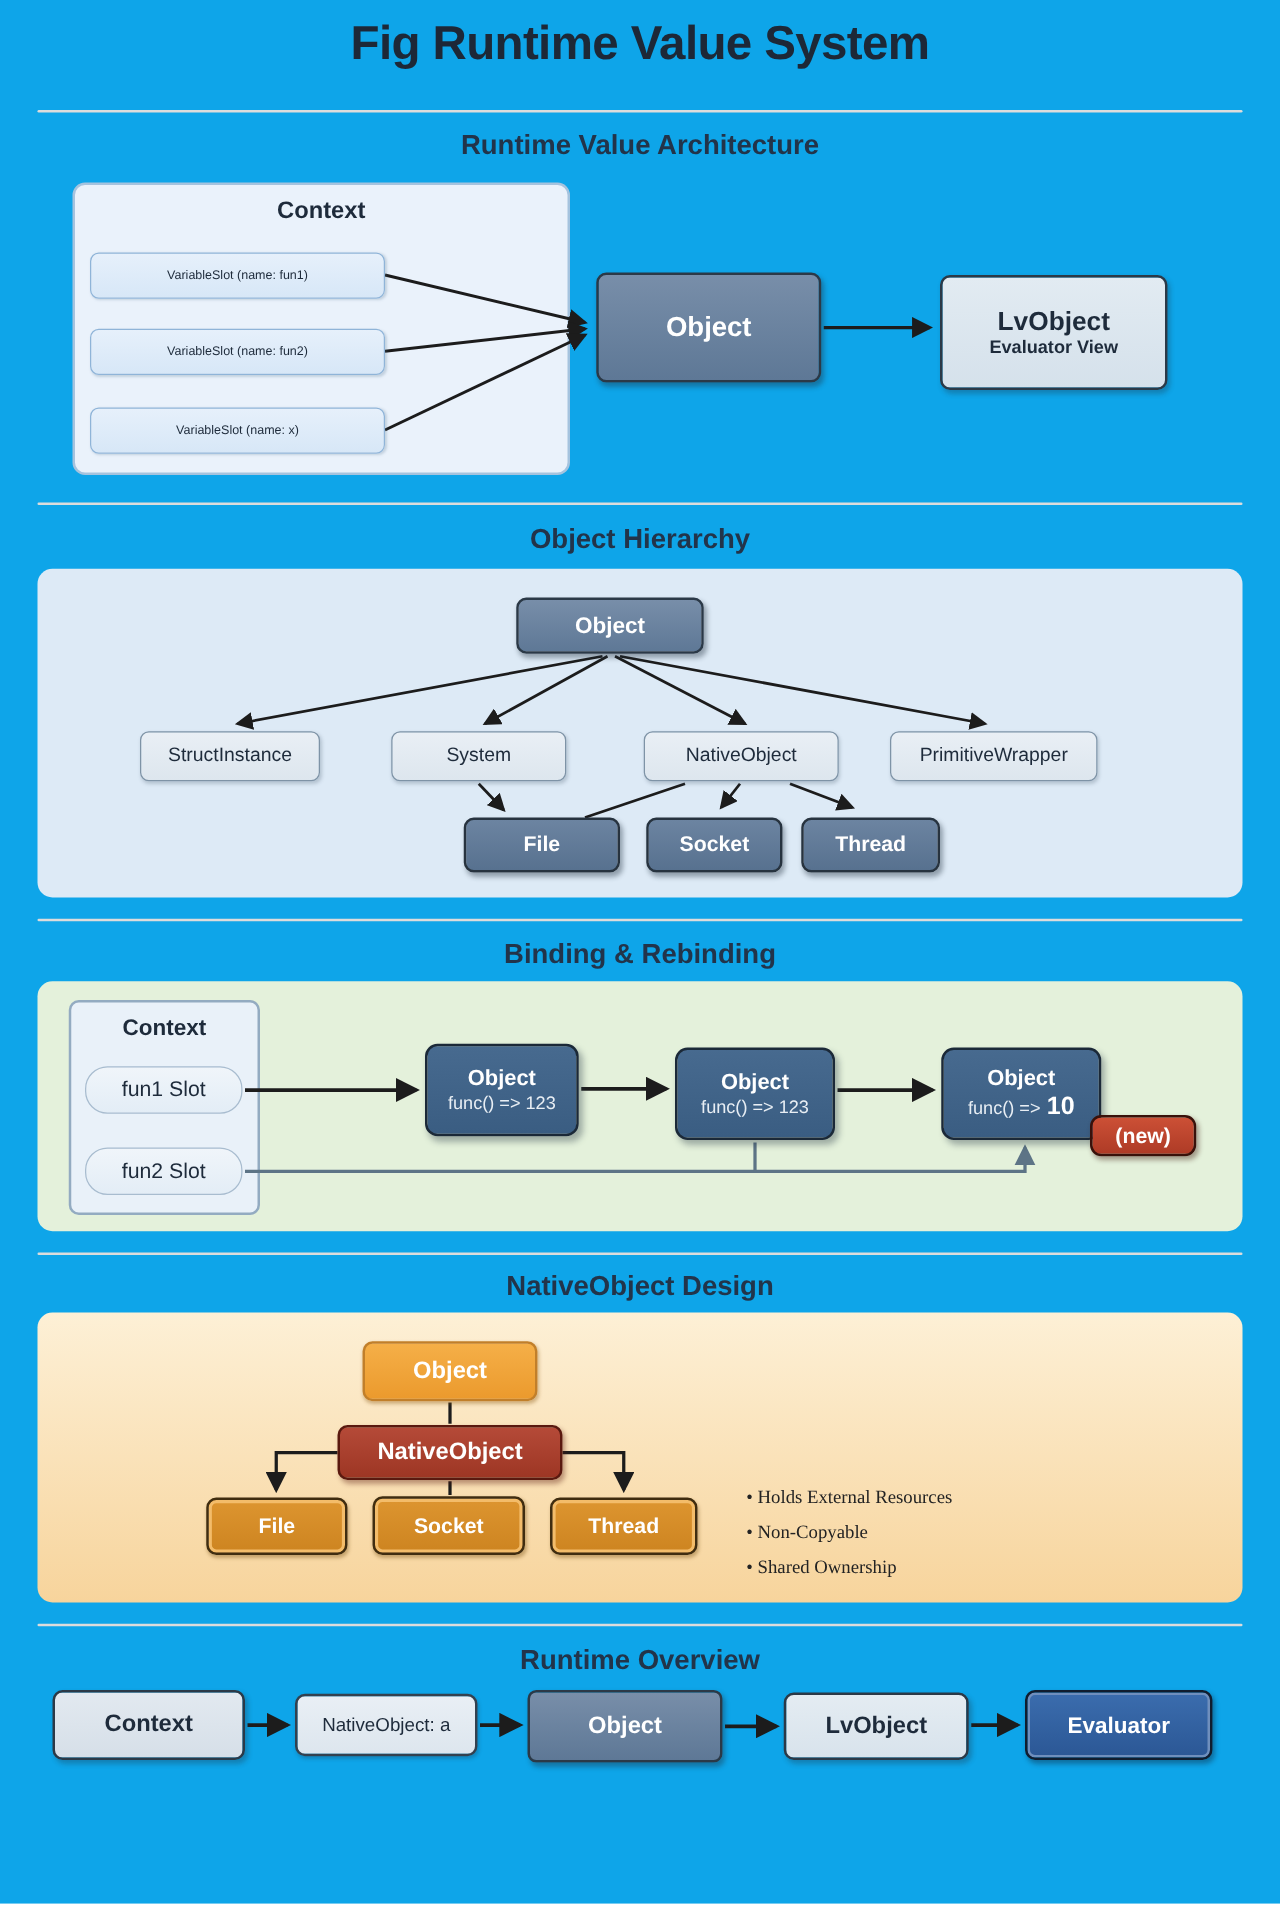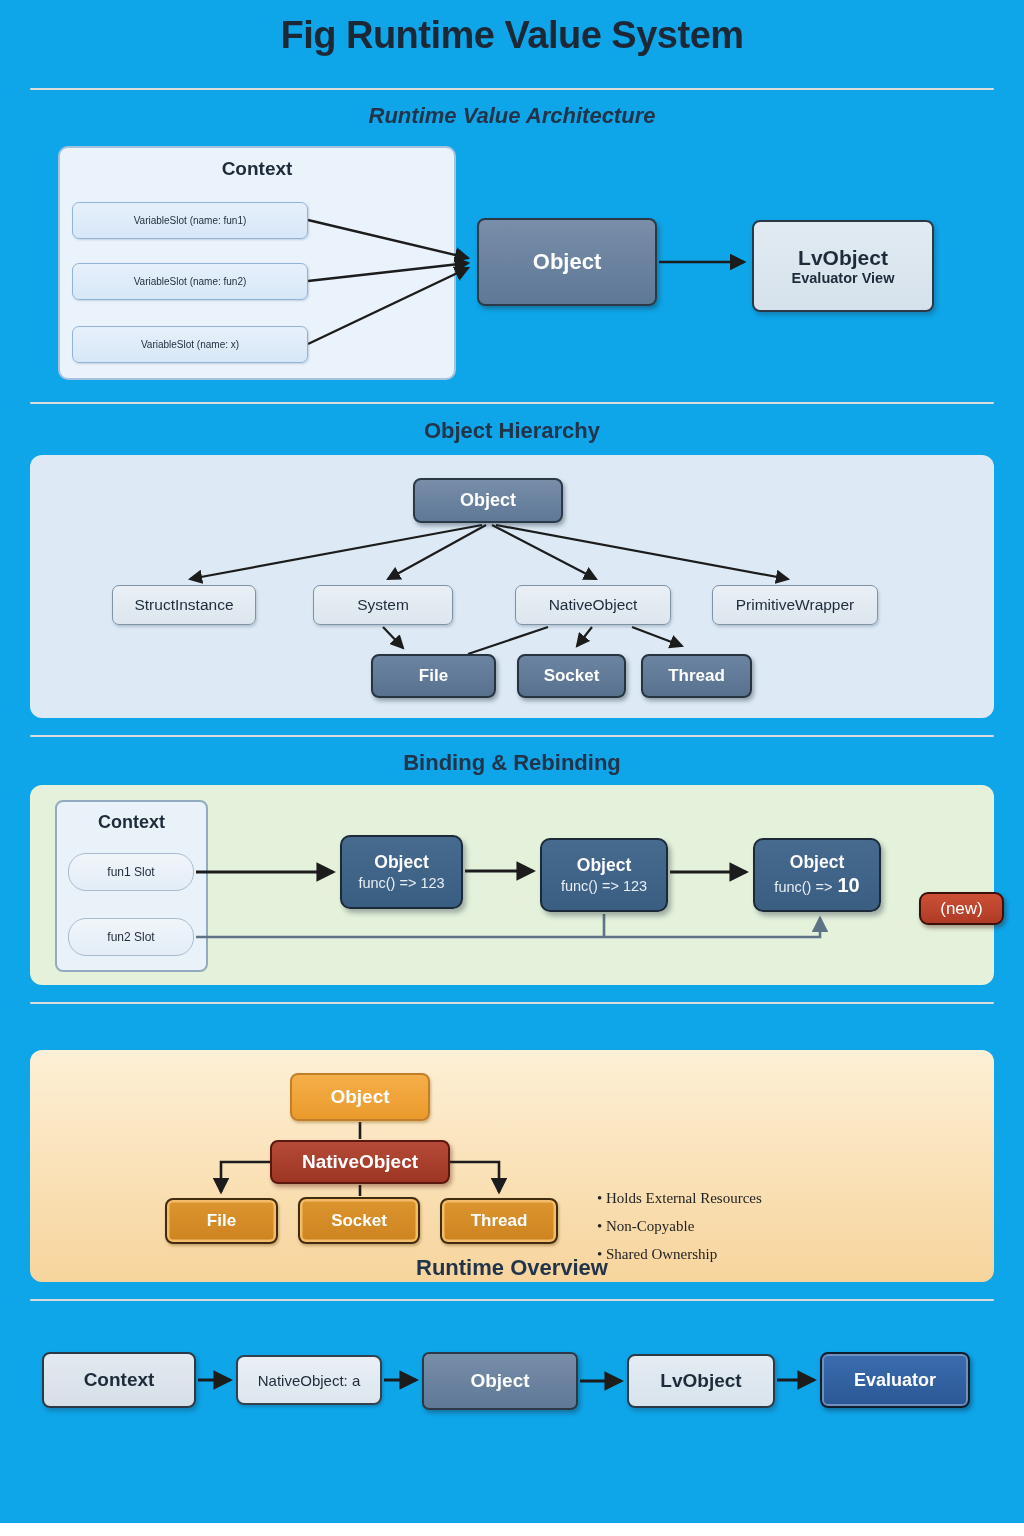--- a/index.html
+++ b/index.html
@@ -56,27 +56,26 @@
   .darkblue{
     background:linear-gradient(180deg,#476a8f 0%,#3a5d82 100%);
     border:2.5px solid #1b2938;color:#ffffff;flex-direction:column;line-height:1.25;
     box-shadow:3px 4px 5px rgba(30,45,60,.35);border-radius:10px;
   }
   .darkblue .t{font-size:17.5px;font-weight:bold;}
   .darkblue .s{font-size:14.5px;color:#e8eef4;}
   .darkblue .s b{font-size:20px;color:#ffffff;margin-left:5px;}
   .slot3{
     background:linear-gradient(180deg,#f0f5fa,#e3edf6);border:1.5px solid #a8bccf;
-    color:#1e2b3b;font-size:12px;border-radius:18px;
+    color:#1e2b3b;font-size:17px;border-radius:18px;
   }
   .badge{
     background:linear-gradient(180deg,#cc5036,#ae3b26);border:2.5px solid #39110a;
-    color:#ffffff;font-weight:normal;font-size:17px;border-radius:9px;
+    color:#ffffff;font-weight:bold;font-size:17px;border-radius:9px;
     box-shadow:2px 3px 4px rgba(60,20,10,.4);
-    margin-left:47px;
   }
   .orange{
     background:linear-gradient(180deg,#f5af48 0%,#eb9a2d 100%);
     border:2px solid #c17f2a;color:#ffffff;font-weight:bold;font-size:19px;
     box-shadow:1px 2px 3px rgba(140,90,20,.4);
   }
   .redbox{
     background:linear-gradient(180deg,#b54a38 0%,#9d3624 100%);
     border:2.5px solid #5a190f;color:#ffffff;font-weight:bold;font-size:19px;
     box-shadow:2px 3px 4px rgba(90,25,15,.4);
@@ -102,21 +101,21 @@
   svg.wires{position:absolute;left:0;top:0;z-index:1;pointer-events:none;}
 </style>
 </head>
 <body>
 
 <div class="page">
 
   <div class="abs page-title">Fig Runtime Value System</div>
   <div class="abs divider" style="left:30px;top:88px;width:964px;"></div>
 
-  <div class="abs sec-header" style="top:103px;font-style:italic;">Runtime Value Architecture</div>
+  <div class="abs sec-header" style="top:103px;">Runtime Value Architecture</div>
 
   <div class="abs ctx-outline" style="left:58px;top:146px;width:398px;height:234px;"></div>
   <div class="abs ctx-title" style="left:58px;top:158px;width:398px;z-index:2;">Context</div>
 
   <div class="abs box slot-box" style="left:72px;top:202px;width:236px;height:37px;">VariableSlot (name: fun1)</div>
   <div class="abs box slot-box" style="left:72px;top:263px;width:236px;height:37px;">VariableSlot (name: fun2)</div>
   <div class="abs box slot-box" style="left:72px;top:326px;width:236px;height:37px;">VariableSlot (name: x)</div>
 
   <div class="abs box steel" style="left:477px;top:218px;width:180px;height:88px;font-size:22px;">Object</div>
 
@@ -157,34 +156,35 @@
     <div class="t">Object</div>
     <div class="s">func() =&gt; 123</div>
   </div>
   <div class="abs box darkblue" style="left:753px;top:838px;width:128px;height:74px;">
     <div class="t">Object</div>
     <div class="s"><span>func() =&gt;</span><b>10</b></div>
   </div>
   <div class="abs box badge" style="left:872px;top:892px;width:85px;height:33px;z-index:3;">(new)</div>
 
   <div class="abs divider" style="left:30px;top:1002px;width:964px;"></div>
+  <div class="abs sec-header" style="top:1016px;">NativeObject Design</div>
   <div class="abs panel panel-orange" style="left:30px;top:1050px;width:964px;height:232px;"></div>
 
   <div class="abs box orange" style="left:290px;top:1073px;width:140px;height:48px;">Object</div>
   <div class="abs box redbox" style="left:270px;top:1140px;width:180px;height:44px;">NativeObject</div>
   <div class="abs box dorange" style="left:165px;top:1198px;width:113px;height:46px;">File</div>
   <div class="abs box dorange" style="left:298px;top:1197px;width:122px;height:47px;">Socket</div>
   <div class="abs box dorange" style="left:440px;top:1198px;width:118px;height:46px;">Thread</div>
 
   <div class="abs bullet" style="left:597px;top:1190px;">Holds External Resources</div>
   <div class="abs bullet" style="left:597px;top:1218px;">Non-Copyable</div>
   <div class="abs bullet" style="left:597px;top:1246px;">Shared Ownership</div>
 
   <div class="abs divider" style="left:30px;top:1299px;width:964px;"></div>
-  <div class="abs sec-header" style="top:1255px;">Runtime Overview</div>
+  <div class="abs sec-header" style="top:1315px;">Runtime Overview</div>
 
   <div class="abs box ov-context" style="left:42px;top:1352px;width:154px;height:56px;">Context</div>
   <div class="abs box ov-slot" style="left:236px;top:1355px;width:146px;height:50px;">NativeObject: a</div>
   <div class="abs box steel" style="left:422px;top:1352px;width:156px;height:58px;font-size:19px;border-radius:7px;">Object</div>
   <div class="abs box ov-lv" style="left:627px;top:1354px;width:148px;height:54px;">LvObject</div>
   <div class="abs box evaluator" style="left:820px;top:1352px;width:150px;height:56px;">Evaluator</div>
 
   <svg class="wires" width="1024" height="1536" viewBox="0 0 1024 1536">
     <defs>
       <marker id="ah" viewBox="0 0 10 10" refX="8.5" refY="5" markerWidth="6.5" markerHeight="6.5" orient="auto-start-reverse">

